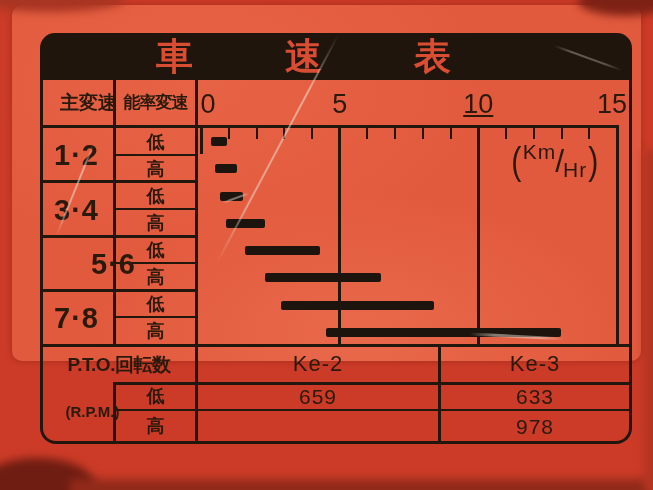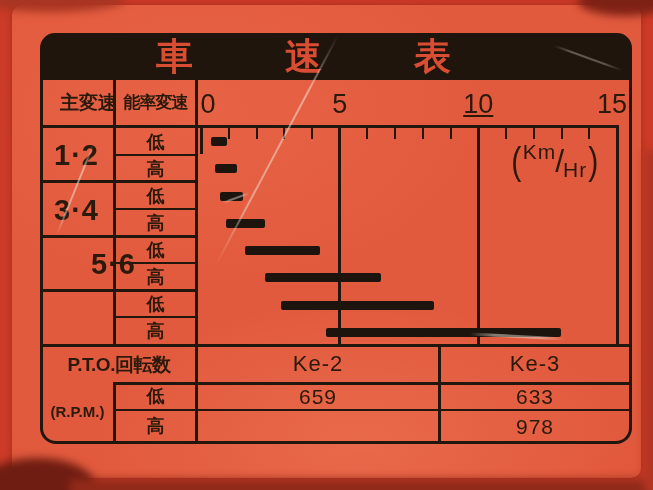--- a/index.html
+++ b/index.html
@@ -5,21 +5,21 @@
   html,body{margin:0;padding:0;}
   body{
     width:653px;height:490px;overflow:hidden;position:relative;
     background:#cc3b27;
     font-family:"Liberation Sans","DejaVu Sans",sans-serif;
   }
   .abs{position:absolute;}
   .scene{position:absolute;inset:0;}
   .patch{position:absolute;filter:blur(4px);border-radius:50%;}
   .sticker{
-    position:absolute;left:12px;top:5px;width:629px;height:473px;
+    position:absolute;left:12px;top:5px;width:629px;height:356px;
     border-radius:10px;
     background:
       radial-gradient(ellipse 420px 260px at 30% 22%, rgba(238,110,80,.45), rgba(0,0,0,0) 70%),
       radial-gradient(ellipse 380px 200px at 55% 92%, rgba(240,120,90,.5), rgba(0,0,0,0) 70%),
       radial-gradient(ellipse 700px 520px at 50% 45%, #e25a3d 60%, #d84e33 100%);
     box-shadow:0 0 6px rgba(90,15,5,.35);
   }
   .band{
     position:absolute;left:28px;top:28px;width:592px;height:47px;
     background:#20150d;border-radius:15px 15px 0 0;
@@ -99,20 +99,21 @@
         <span class="paren">(</span>
         <span class="num">Km</span>
         <span class="slash">/</span>
         <span class="den">Hr</span>
         <span class="paren">)</span>
       </div>
 
       <div class="cell gear" style="left:0;top:48px;width:73px;height:54px;">1·2</div>
       <div class="cell gear" style="left:0;top:103px;width:73px;height:54px;">3·4</div>
       <div class="cell gear" style="left:0;top:157px;width:73px;height:54px;padding-left:37px;">5·6</div>
+      <div class="cell gear" style="left:0;top:211px;width:73px;height:54px;">7·8</div>
 
       <div class="cell sub" style="left:75px;top:48px;width:81px;height:27px;">低</div>
       <div class="cell sub" style="left:75px;top:75px;width:81px;height:27px;">高</div>
       <div class="cell sub" style="left:75px;top:102px;width:81px;height:27px;">低</div>
       <div class="cell sub" style="left:75px;top:129px;width:81px;height:27px;">高</div>
       <div class="cell sub" style="left:75px;top:156px;width:81px;height:27px;">低</div>
       <div class="cell sub" style="left:75px;top:183px;width:81px;height:27px;">高</div>
       <div class="cell sub" style="left:75px;top:210px;width:81px;height:27px;">低</div>
       <div class="cell sub" style="left:75px;top:237px;width:81px;height:27px;">高</div>
 
@@ -137,21 +138,21 @@
           <div style="position: absolute; left: 174.9px; top: 84.4px; width: 22.2px; height: 9px; border-radius: 2px; background: rgb(29, 20, 13);"></div>
           <div style="position: absolute; left: 180.4px; top: 111.6px; width: 22.2px; height: 9px; border-radius: 2px; background: rgb(29, 20, 13);"></div>
           <div style="position: absolute; left: 186px; top: 138.9px; width: 38.8px; height: 9px; border-radius: 2px; background: rgb(29, 20, 13);"></div>
           <div style="position: absolute; left: 205.4px; top: 166.1px; width: 74.9px; height: 9px; border-radius: 2px; background: rgb(29, 20, 13);"></div>
           <div style="position: absolute; left: 224.8px; top: 193.4px; width: 116.5px; height: 9px; border-radius: 2px; background: rgb(29, 20, 13);"></div>
           <div style="position: absolute; left: 241.4px; top: 220.6px; width: 152.5px; height: 9px; border-radius: 2px; background: rgb(29, 20, 13);"></div>
           <div style="position: absolute; left: 285.8px; top: 247.9px; width: 235.7px; height: 9px; border-radius: 2px; background: rgb(29, 20, 13);"></div>
         </div>
 
       <div class="cell pto-hdr" style="left:2px;top:266px;width:154px;height:36px;">P.T.O.回転数</div>
-      <div class="cell rpm" style="left:1px;top:302px;width:73px;height:59px;">(R.P.M.)</div>
+      <div class="cell rpm" style="left:16px;top:302px;width:73px;height:59px;">(R.P.M.)</div>
       <div class="cell sub" style="left:75px;top:303px;width:81px;height:26px;">低</div>
       <div class="cell sub" style="left:75px;top:331px;width:81px;height:30px;">高</div>
       <div class="cell ke" style="left:158px;top:266px;width:240px;height:36px;">Ke-2</div>
       <div class="cell ke" style="left:401px;top:266px;width:188px;height:36px;">Ke-3</div>
       <div class="cell val" style="left:158px;top:303px;width:240px;height:26px;">659</div>
       <div class="cell val" style="left:401px;top:303px;width:188px;height:26px;">633</div>
       <div class="cell val" style="left:401px;top:331px;width:188px;height:30px;">978</div>
 
       <div class="frame"></div>
     </div>

